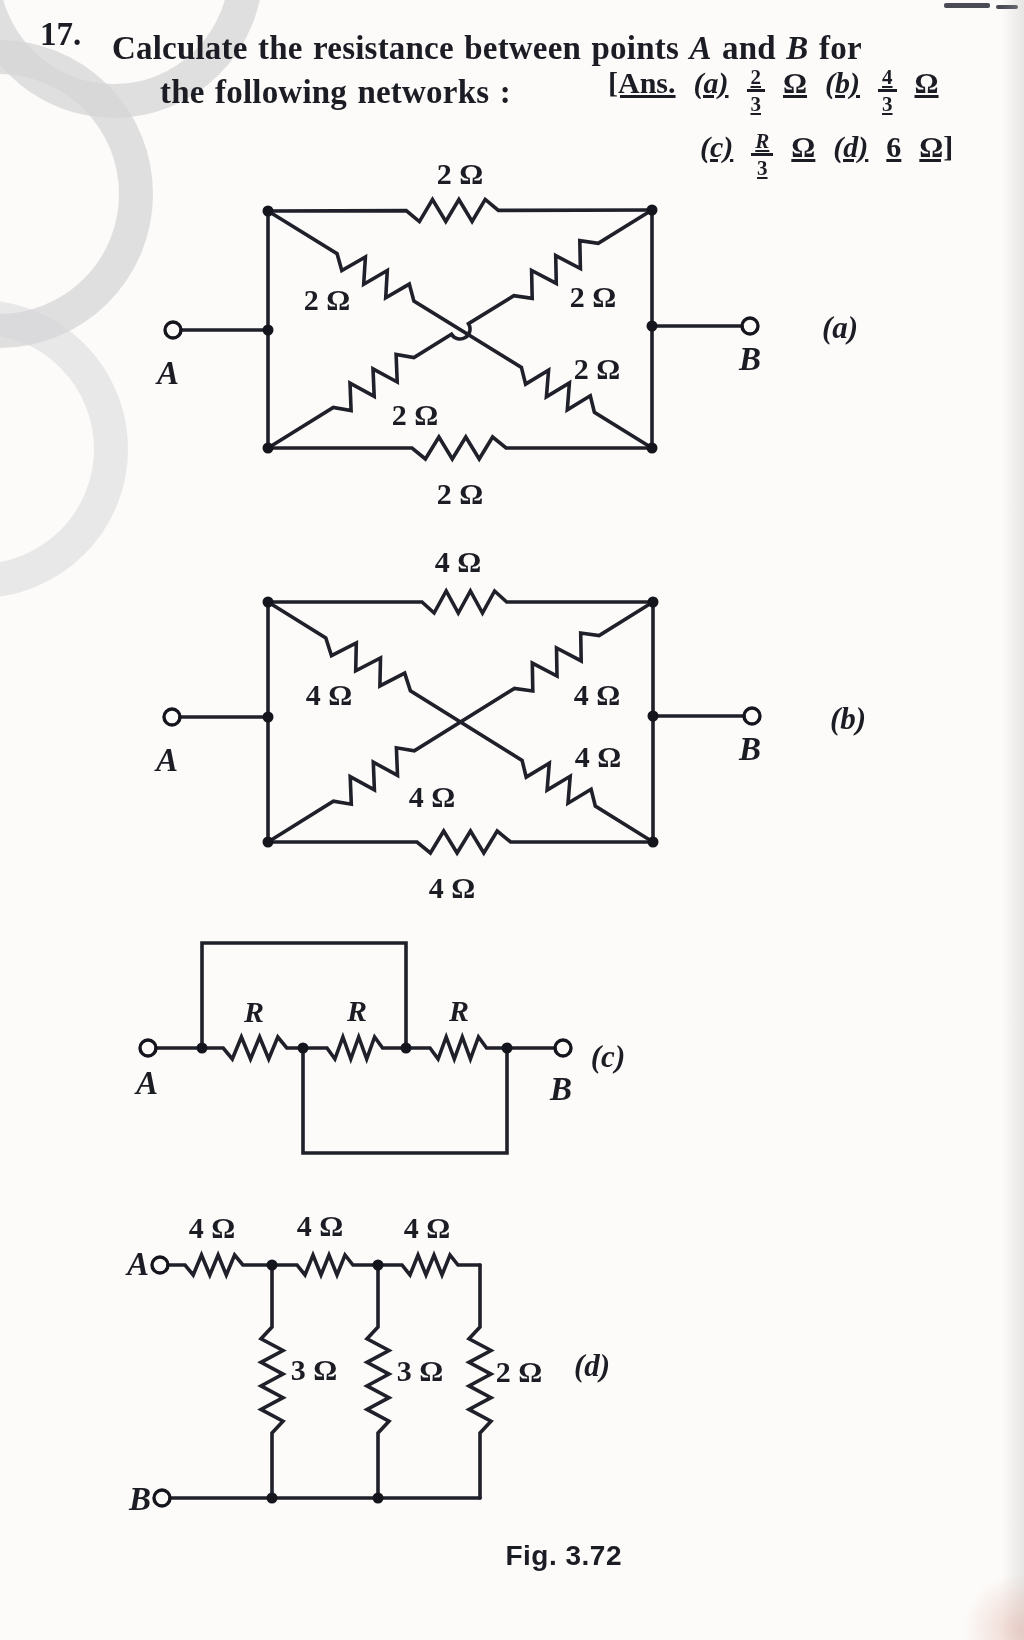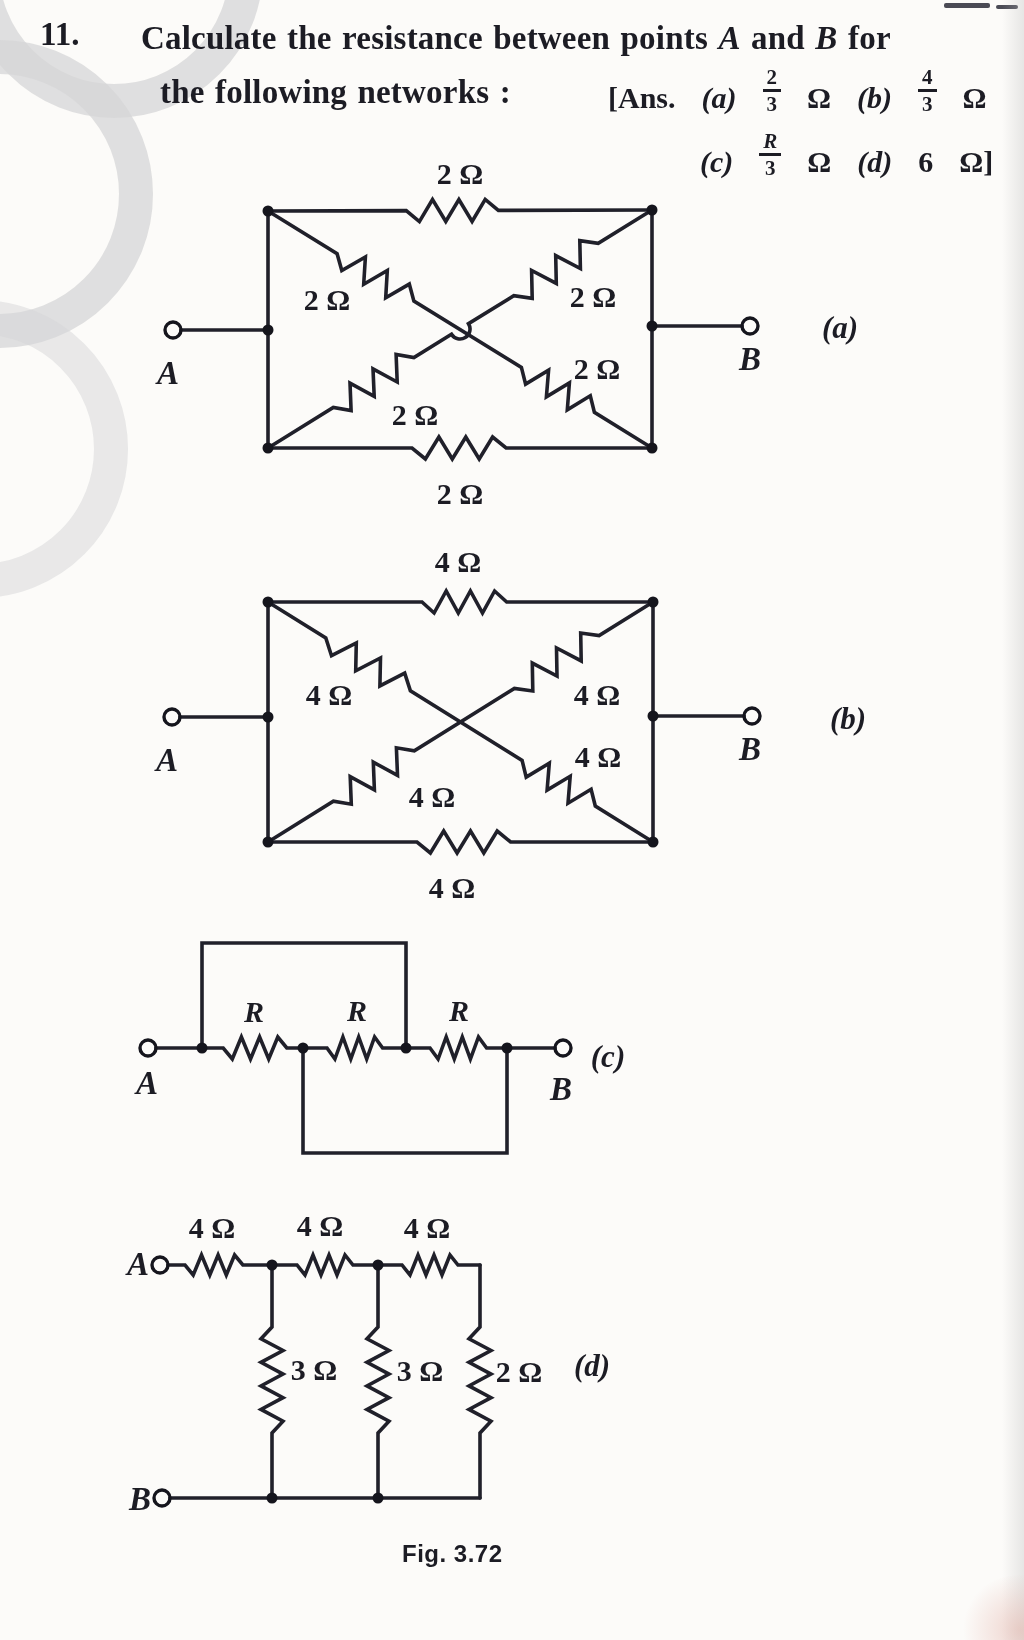--- a/index.html
+++ b/index.html
@@ -9,52 +9,52 @@
   
   .ring{position:absolute;border-radius:50%;border:34px solid #d6d6d7;opacity:.75;}
   .dash{position:absolute;background:#4b4b55;border-radius:2px;}
   .edge-wash{position:absolute;right:0;top:0;width:22px;height:1640px;
              background:linear-gradient(to right,rgba(200,200,200,0),rgba(190,190,190,.35));}
   .smudge{position:absolute;border-radius:50%;background:radial-gradient(circle,rgba(226,178,168,.55),rgba(226,178,168,0) 70%);}
   
   .qnum{left:40px;top:16px;font-size:33px;font-weight:700;}
   .qline{font-size:33px;font-weight:700;letter-spacing:.2px;word-spacing:2px;white-space:nowrap;}
   .qline i{font-style:italic;}
-  .ansrow{display:flex;align-items:flex-end;gap:26px;font-size:30px;font-weight:700;white-space:nowrap;}
+  .ansrow{display:flex;align-items:flex-start;gap:18px;font-size:30px;font-weight:700;white-space:nowrap;text-decoration:underline;}
   .ansrow i{font-style:italic;}
   .frac{display:inline-flex;flex-direction:column;align-items:center;line-height:1.05;
         font-size:21px;font-weight:700;}
   .frac .num{border-bottom:3px solid #1c1c24;padding:0 4px 1px;}
   .frac .den{padding-top:1px;}
   .it{font-style:italic;}
   
   svg.circ{position:absolute;overflow:visible;}
   .w{fill:none;stroke:#20202a;stroke-width:3.6;stroke-linecap:round;stroke-linejoin:miter;}
   .dot{fill:#15151d;stroke:none;}
   .term{fill:none;stroke:#15151d;stroke-width:3.4;}
   text.rl{font-family:"Liberation Serif",serif;font-size:30px;font-weight:700;fill:#1c1c24;text-anchor:middle;}
   text.tl{font-family:"Liberation Serif",serif;font-size:33px;font-weight:700;font-style:italic;fill:#1c1c24;text-anchor:middle;}
   text.cl{font-family:"Liberation Serif",serif;font-size:31px;font-weight:700;font-style:italic;fill:#1c1c24;text-anchor:middle;}
   
-  .caption{left:402px;top:1540px;width:220px;text-align:left;
-           font-family:"Liberation Sans",sans-serif;font-size:24px;font-weight:700;letter-spacing:.5px;}
+  .caption{left:402px;top:1540px;width:220px;text-align:right;
+           font-family:"Liberation Sans",sans-serif;font-size:28px;font-weight:700;letter-spacing:.5px;}
 </style>
 </head>
 <body>
 
 <div class="ring" style="left:-35px;top:-180px;width:230px;height:230px;"></div>
 <div class="ring" style="left:-155px;top:40px;width:240px;height:240px;"></div>
 <div class="ring" style="left:-170px;top:300px;width:230px;height:230px;opacity:.5;"></div>
 <div class="dash" style="left:944px;top:3px;width:46px;height:5px;"></div>
 <div class="dash" style="left:996px;top:5px;width:22px;height:4px;"></div>
 <div class="edge-wash"></div>
 <div class="smudge" style="left:960px;top:1575px;width:120px;height:110px;"></div>
 
-<div class="abs qnum">11.</div>
-<div class="abs qline" style="left:112px;top:20px;margin-left:29px;">
+<div class="abs qnum">17.</div>
+<div class="abs qline" style="left:112px;top:30px;">
   <span>Calculate the resistance between points </span><i>A</i><span> and </span><i>B</i><span> for</span>
 </div>
 <div class="abs qline" style="left:112px;top:74px;margin-left:48px;">the following networks :</div>
 
 <div class="abs ansrow" style="left:608px;top:66px;">
   <span>[Ans.</span>
   <i>(a)</i>
   <span class="frac">
     <span class="num">2</span>
     <span class="den">3</span>

